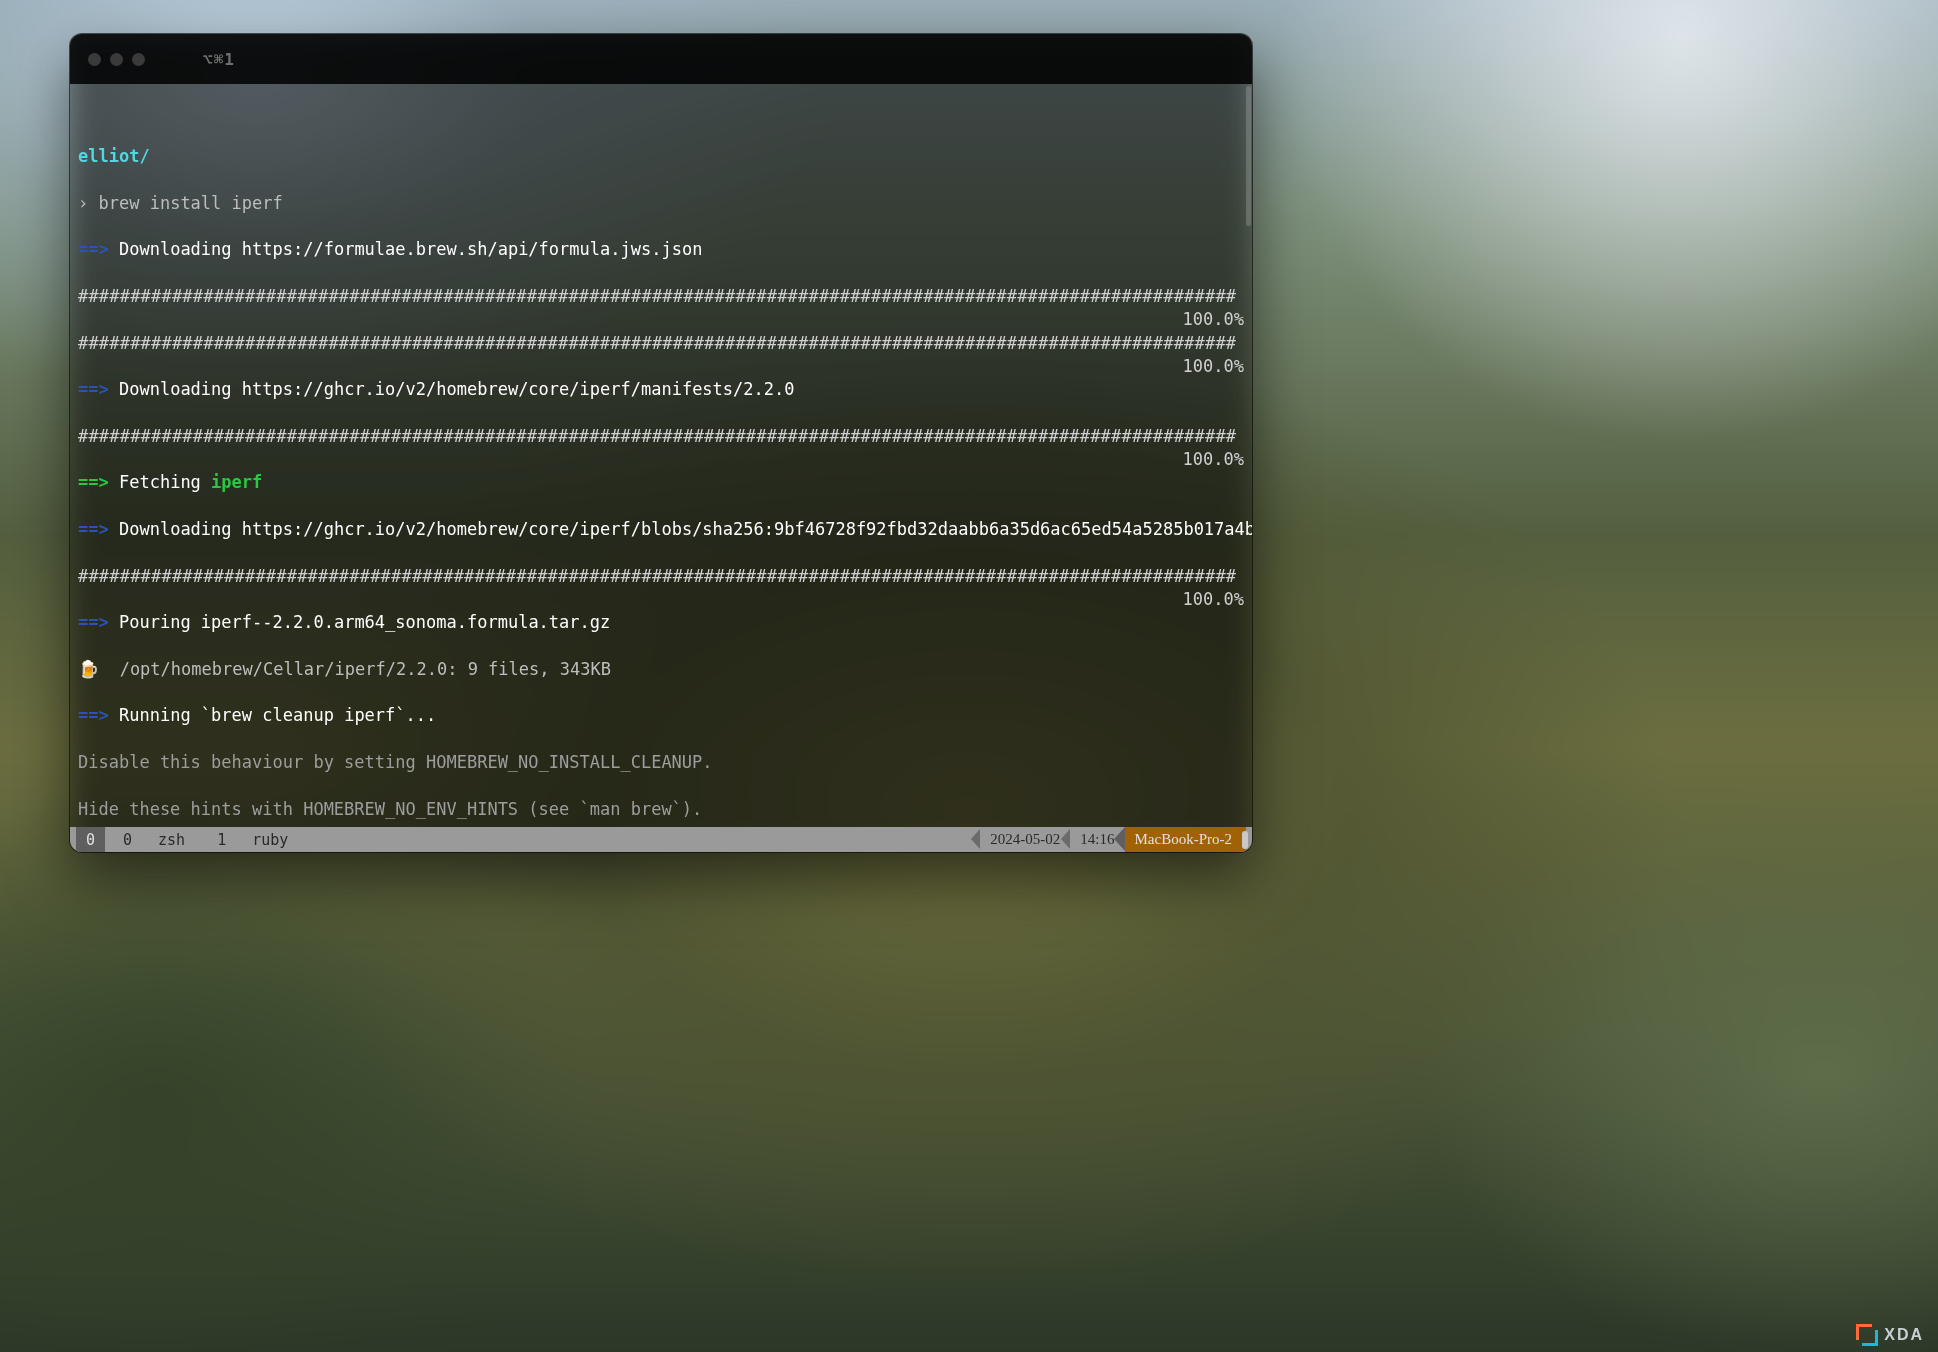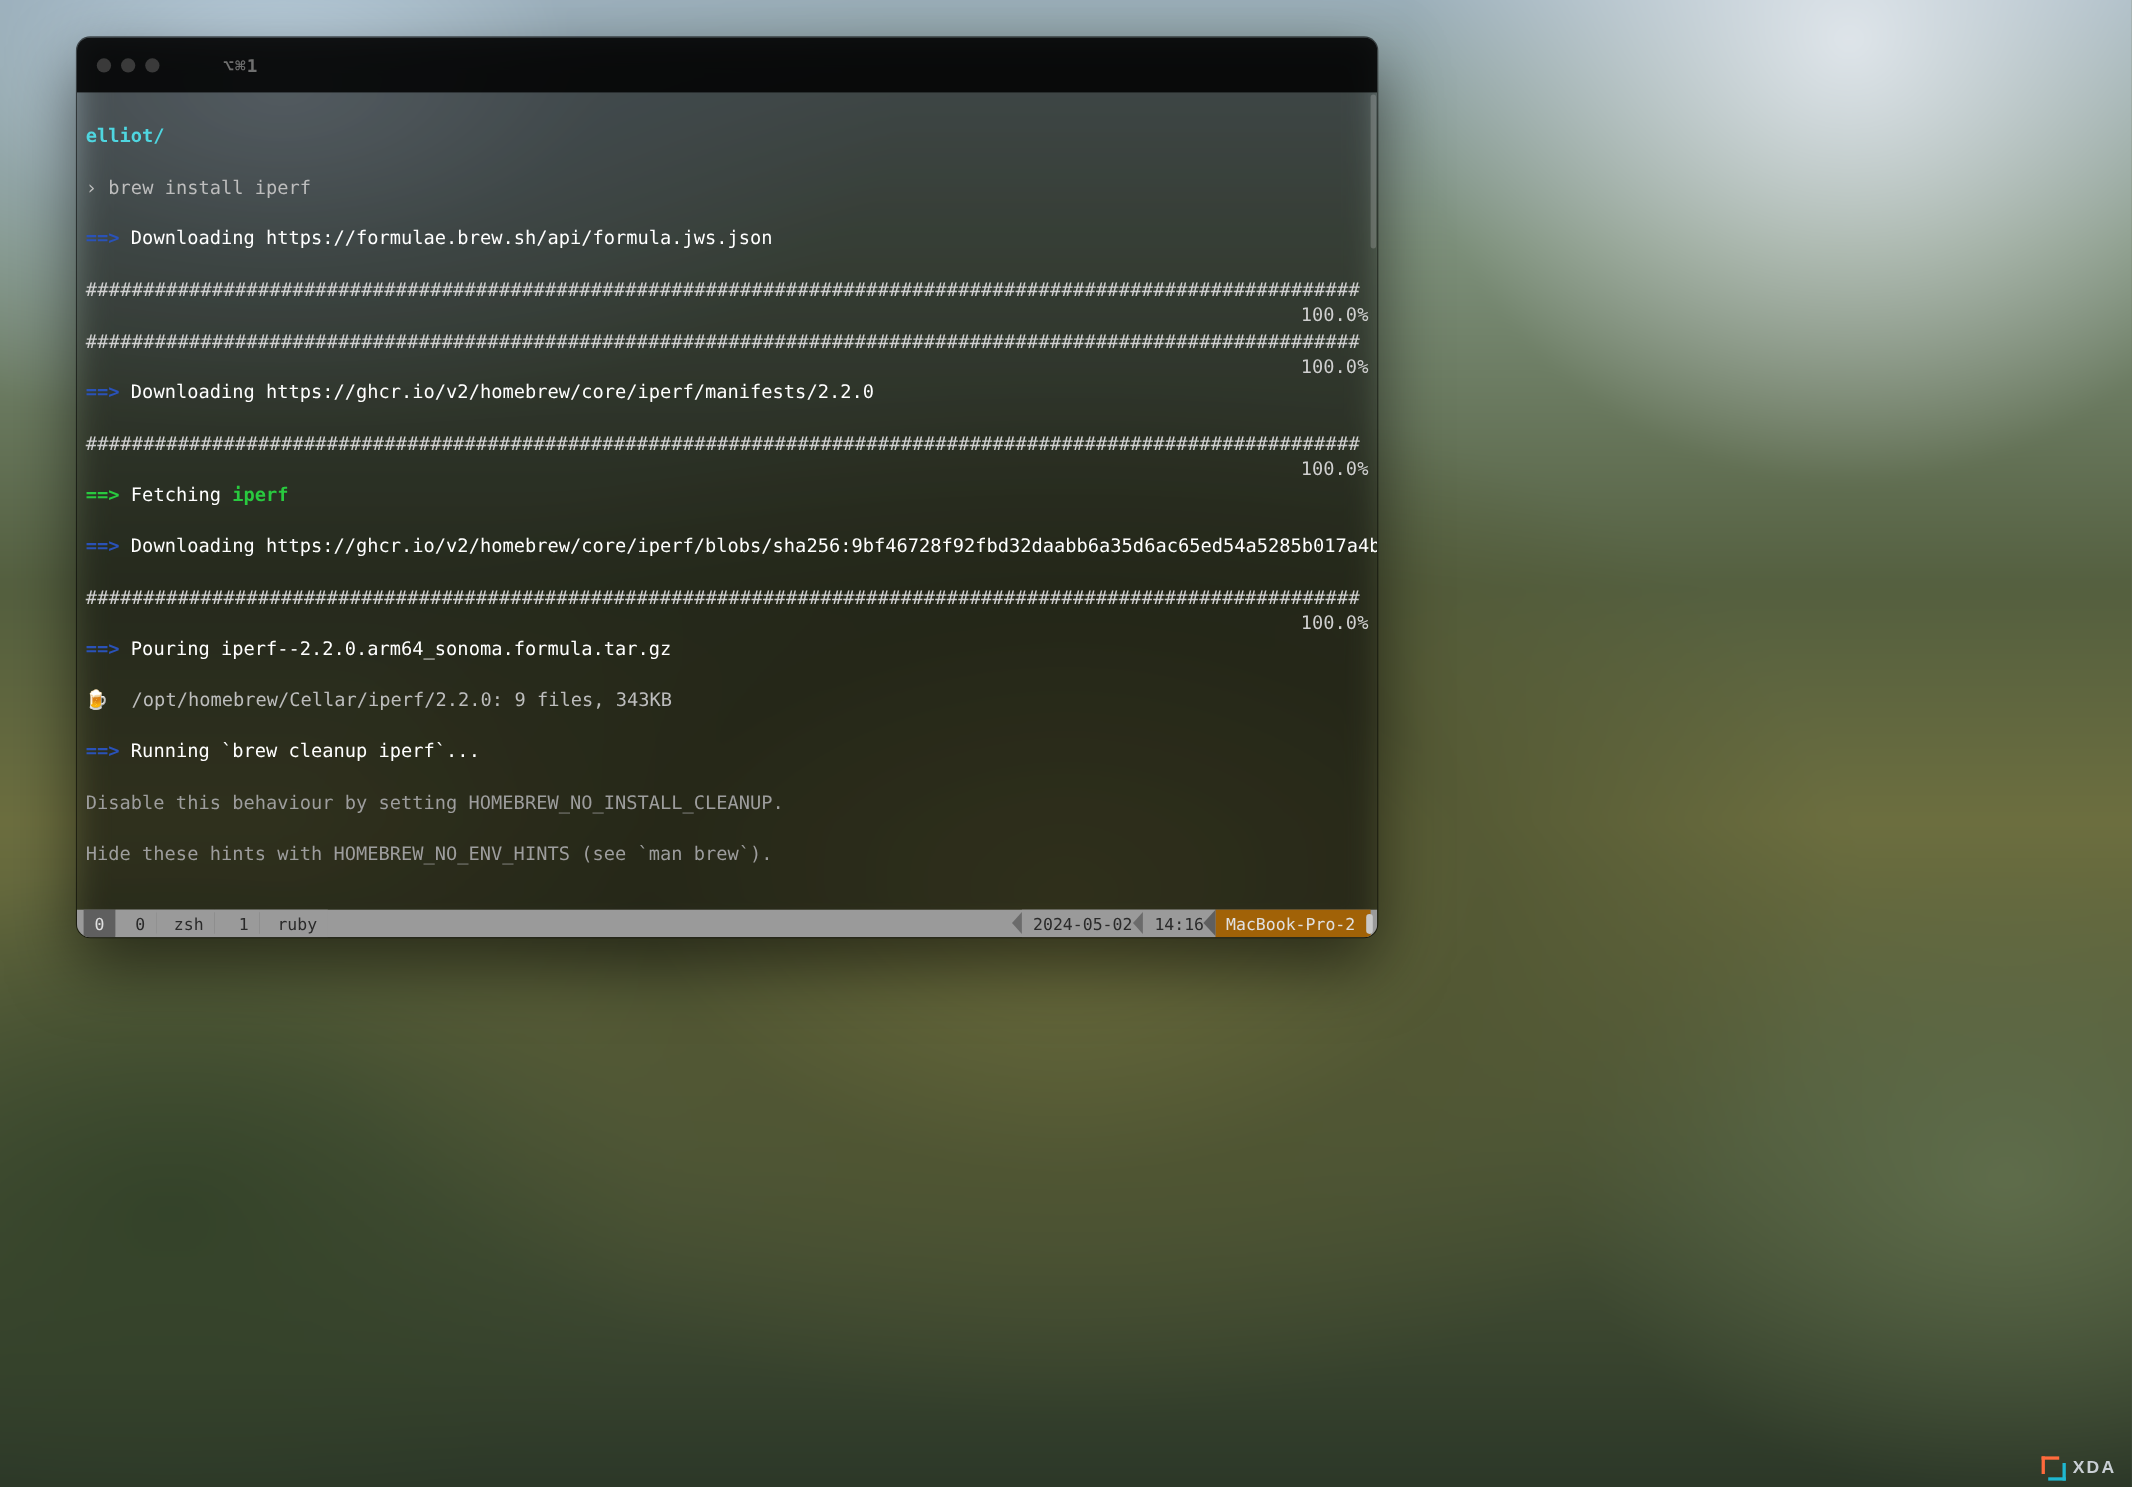--- a/index.html
+++ b/index.html
@@ -49,20 +49,21 @@
   }
   .term {
     flex: 1;
     padding: 6px 8px 0 8px;
     font-size: 17px;
     line-height: 23.3px;
     white-space: pre;
     color: #d0d0d0;
     overflow: hidden;
     position: relative;
+    margin-top: 32px;
   }
   .line { display: block; }
   .cyan  { color: #4fd6e0; font-weight: bold; }
   .blue-arrow { color: #2a52b8; font-weight: bold; }
   .green-arrow { color: #29c93f; font-weight: bold; }
   .white-b { color: #ffffff; font-weight: normal; }
   .green { color: #29c93f; font-weight: bold; }
   .gray  { color: #bdbdbd; }
   .dim   { color: #9d9d9d; }
   .pct   { float: right; color: #d0d0d0; text-align: right; }
@@ -85,21 +86,21 @@
     border-left: 11px solid currentColor; border-top: 12.5px solid transparent; border-bottom: 12.5px solid transparent;
     color: inherit;
   }
   .seg.dark.chev-r::after { color: #5f5f5f; }
   .seg.light { background: #9a9a9a; color: #2a2a2a; }
   .chev-r-line::after{
     content:""; position:absolute; right:-9px; top:2px;
     width:0;height:0;
     border-left:9px solid #6b6b6b; border-top:10.5px solid transparent; border-bottom:10.5px solid transparent;
   }
-  .sb-right { margin-left: auto; display: flex; align-items: center; }
+  .sb-right { margin-left: auto; display: flex; align-items: center; font-family: Liberation Serif, serif; }
   .chev-l::before {
     content: ""; position: absolute; left: -11px; top: 0;
     border-right: 11px solid #5f5f5f; border-top: 12.5px solid transparent; border-bottom: 12.5px solid transparent;
   }
   .chev-l-line::before{
     content:""; position:absolute; left:-9px; top:2px;
     border-right:9px solid #6b6b6b; border-top:10.5px solid transparent; border-bottom:10.5px solid transparent;
   }
   .seg.host { background:#a16207; color:#e0e0e0; padding-right:14px;}
   .watermark {

